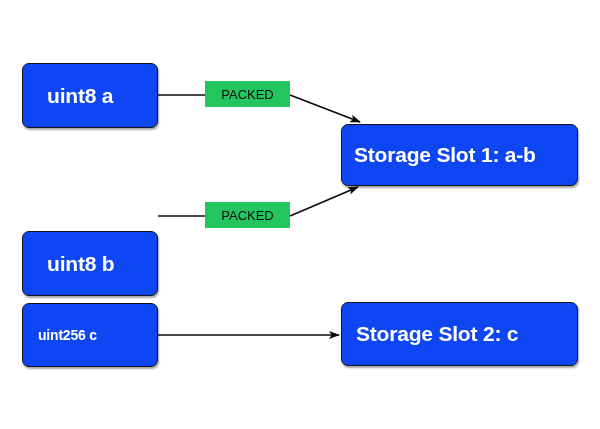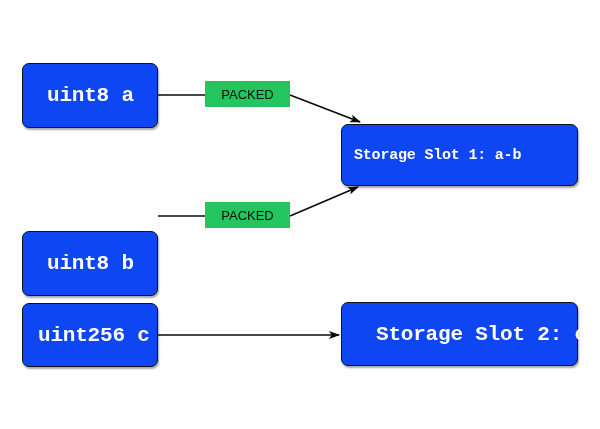--- a/index.html
+++ b/index.html
@@ -36,21 +36,21 @@
     background: #0f46f4;
     justify-content: flex-start;
   }
   .node-slot {
     background: #0f46f4;
     justify-content: flex-start;
   }
   .node-label {
     color: #ffffff;
     font-weight: bold;
-    font-family: Liberation Mono, monospace;
+    font-family: Liberation Sans, sans-serif;
     letter-spacing: -0.2px;
     white-space: nowrap;
   }
   .edge-label {
     position: absolute;
     box-sizing: border-box;
     background: #22c55e;
     color: #101010;
     font-family: "Liberation Sans", sans-serif;
     display: flex;
@@ -74,23 +74,23 @@
   }
   
   #node-a      { left: 22px;  top: 63px;  width: 136px; height: 65px; }
   #node-b      { left: 22px;  top: 185px; width: 136px; height: 65px; margin-top: 46px; }
   #node-c      { left: 22px;  top: 303px; width: 136px; height: 64px; }
   #node-slot1  { left: 341px; top: 124px; width: 237px; height: 62px; }
   #node-slot2  { left: 341px; top: 302px; width: 237px; height: 64px; }
 
   #node-a .node-label,
   #node-b .node-label     { font-size: 21px; padding-left: 24px; }
-  #node-c .node-label     { font-size: 21px; padding-left: 15px; }
-  #node-slot1 .node-label { font-size: 15px; padding-left: 12px; }
-  #node-slot2 .node-label { font-size: 21px; padding-left: 34px; }
+  #node-c .node-label     { font-size: 14px; padding-left: 15px; }
+  #node-slot1 .node-label { font-size: 21px; padding-left: 12px; }
+  #node-slot2 .node-label { font-size: 21px; padding-left: 14px; }
 
   #label-packed-a { left: 205px; top: 81px;  width: 85px; height: 26px; font-size: 13px; }
   #label-packed-b { left: 205px; top: 202px; width: 85px; height: 26px; font-size: 13px; }
 </style>
 </head>
 <body>
 
 <div id="diagram-root">
 
   <svg class="edges" viewBox="0 0 600 429" xmlns="http://www.w3.org/2000/svg">

